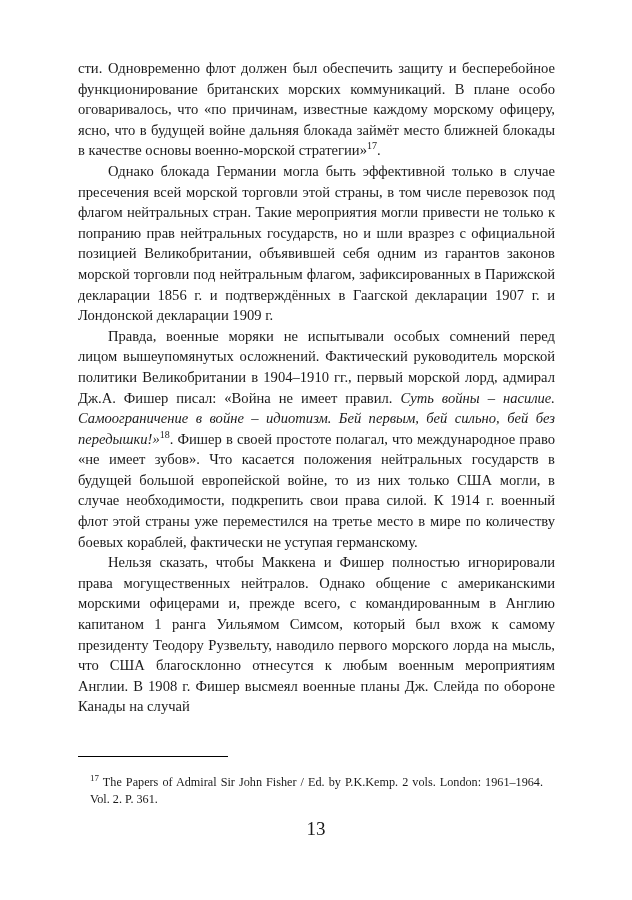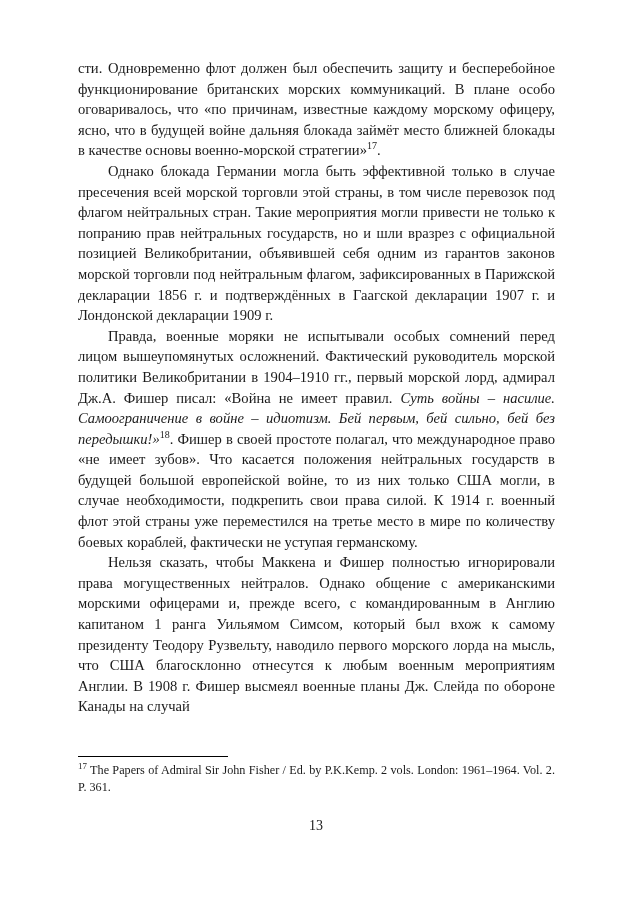--- a/index.html
+++ b/index.html
@@ -63,35 +63,35 @@
     position: absolute;
     left: 78px;
     top: 762px;
     width: 477px;
     font-size: 12.2px;
     line-height: 16.5px;
     text-align: justify;
     color: #1a1a1a;
   }
   .footnotes p {
-    margin: 0;
+    margin: 12px;
     text-indent: 0;
   }
   .fn-num {
     font-size: 9px;
     vertical-align: super;
     line-height: 0;
   }
   .page-number {
     position: absolute;
     left: 0;
     top: 818px;
     width: 632px;
     text-align: center;
-    font-size: 14px;
+    font-size: 19px;
     color: #1a1a1a;
   }
   
   .watermark {
     position: absolute;
     left: 0;
     top: 812px;
     width: 632px;
     height: 88px;
     pointer-events: none;

